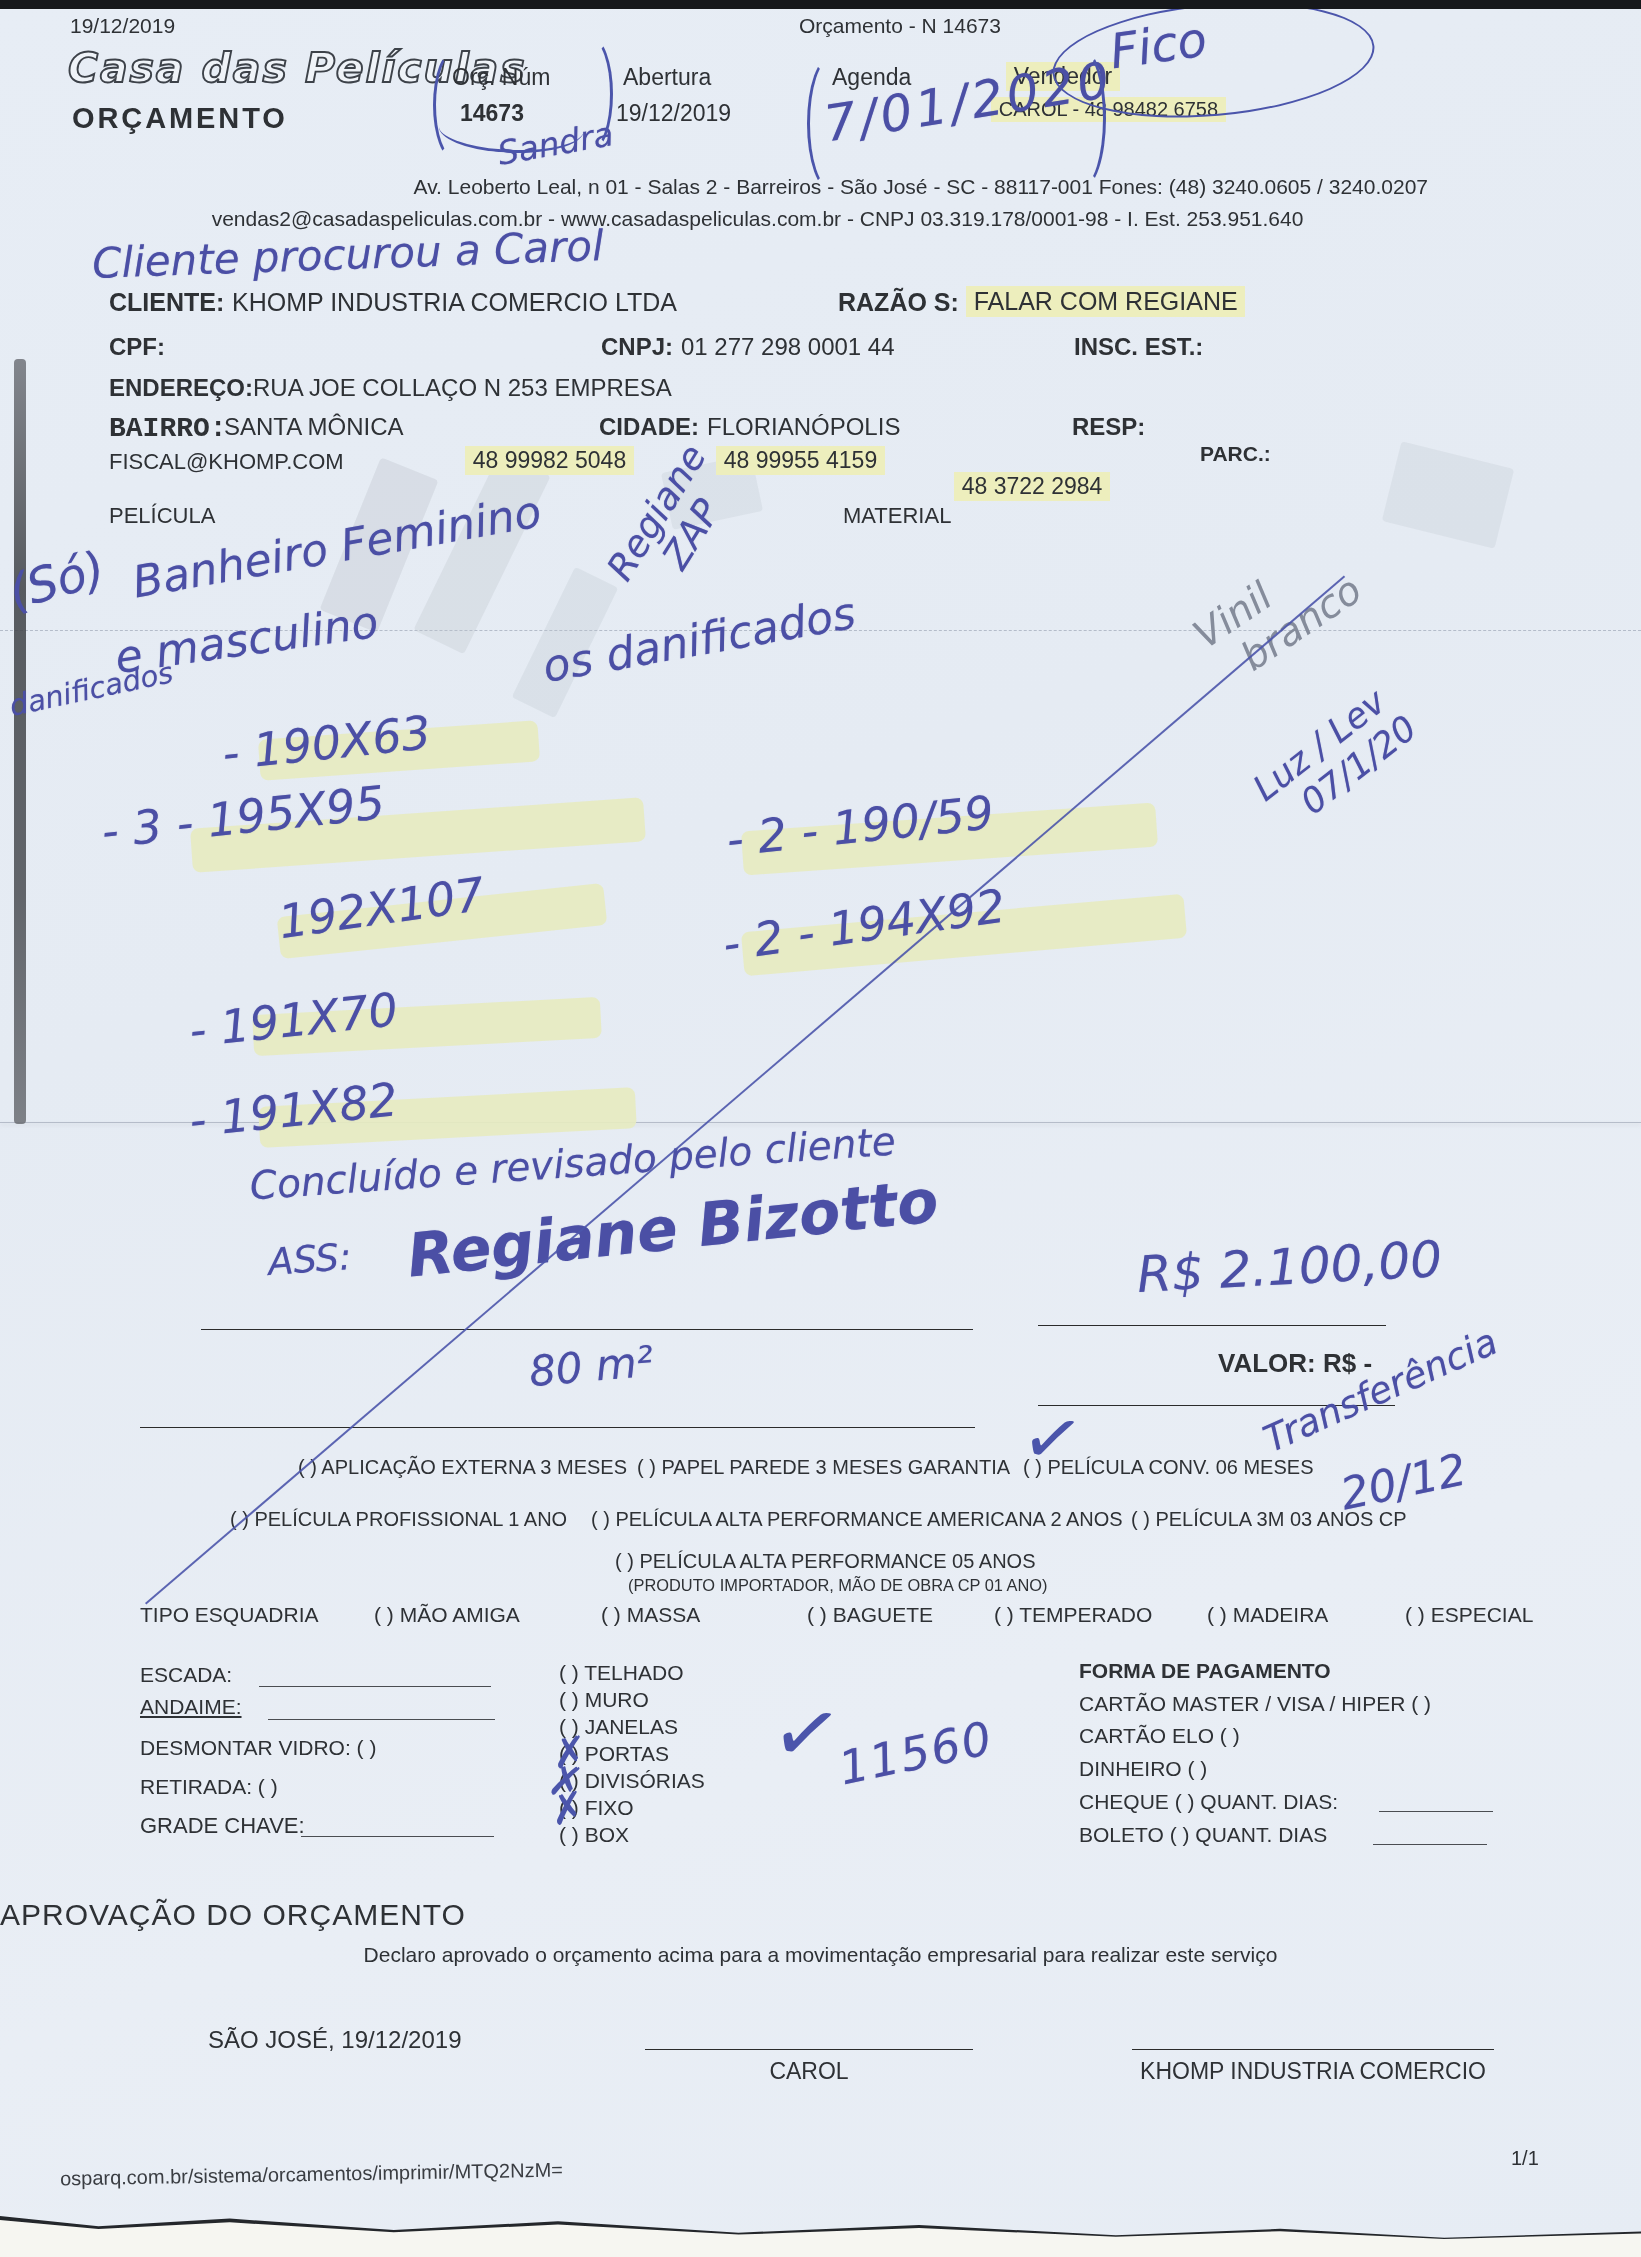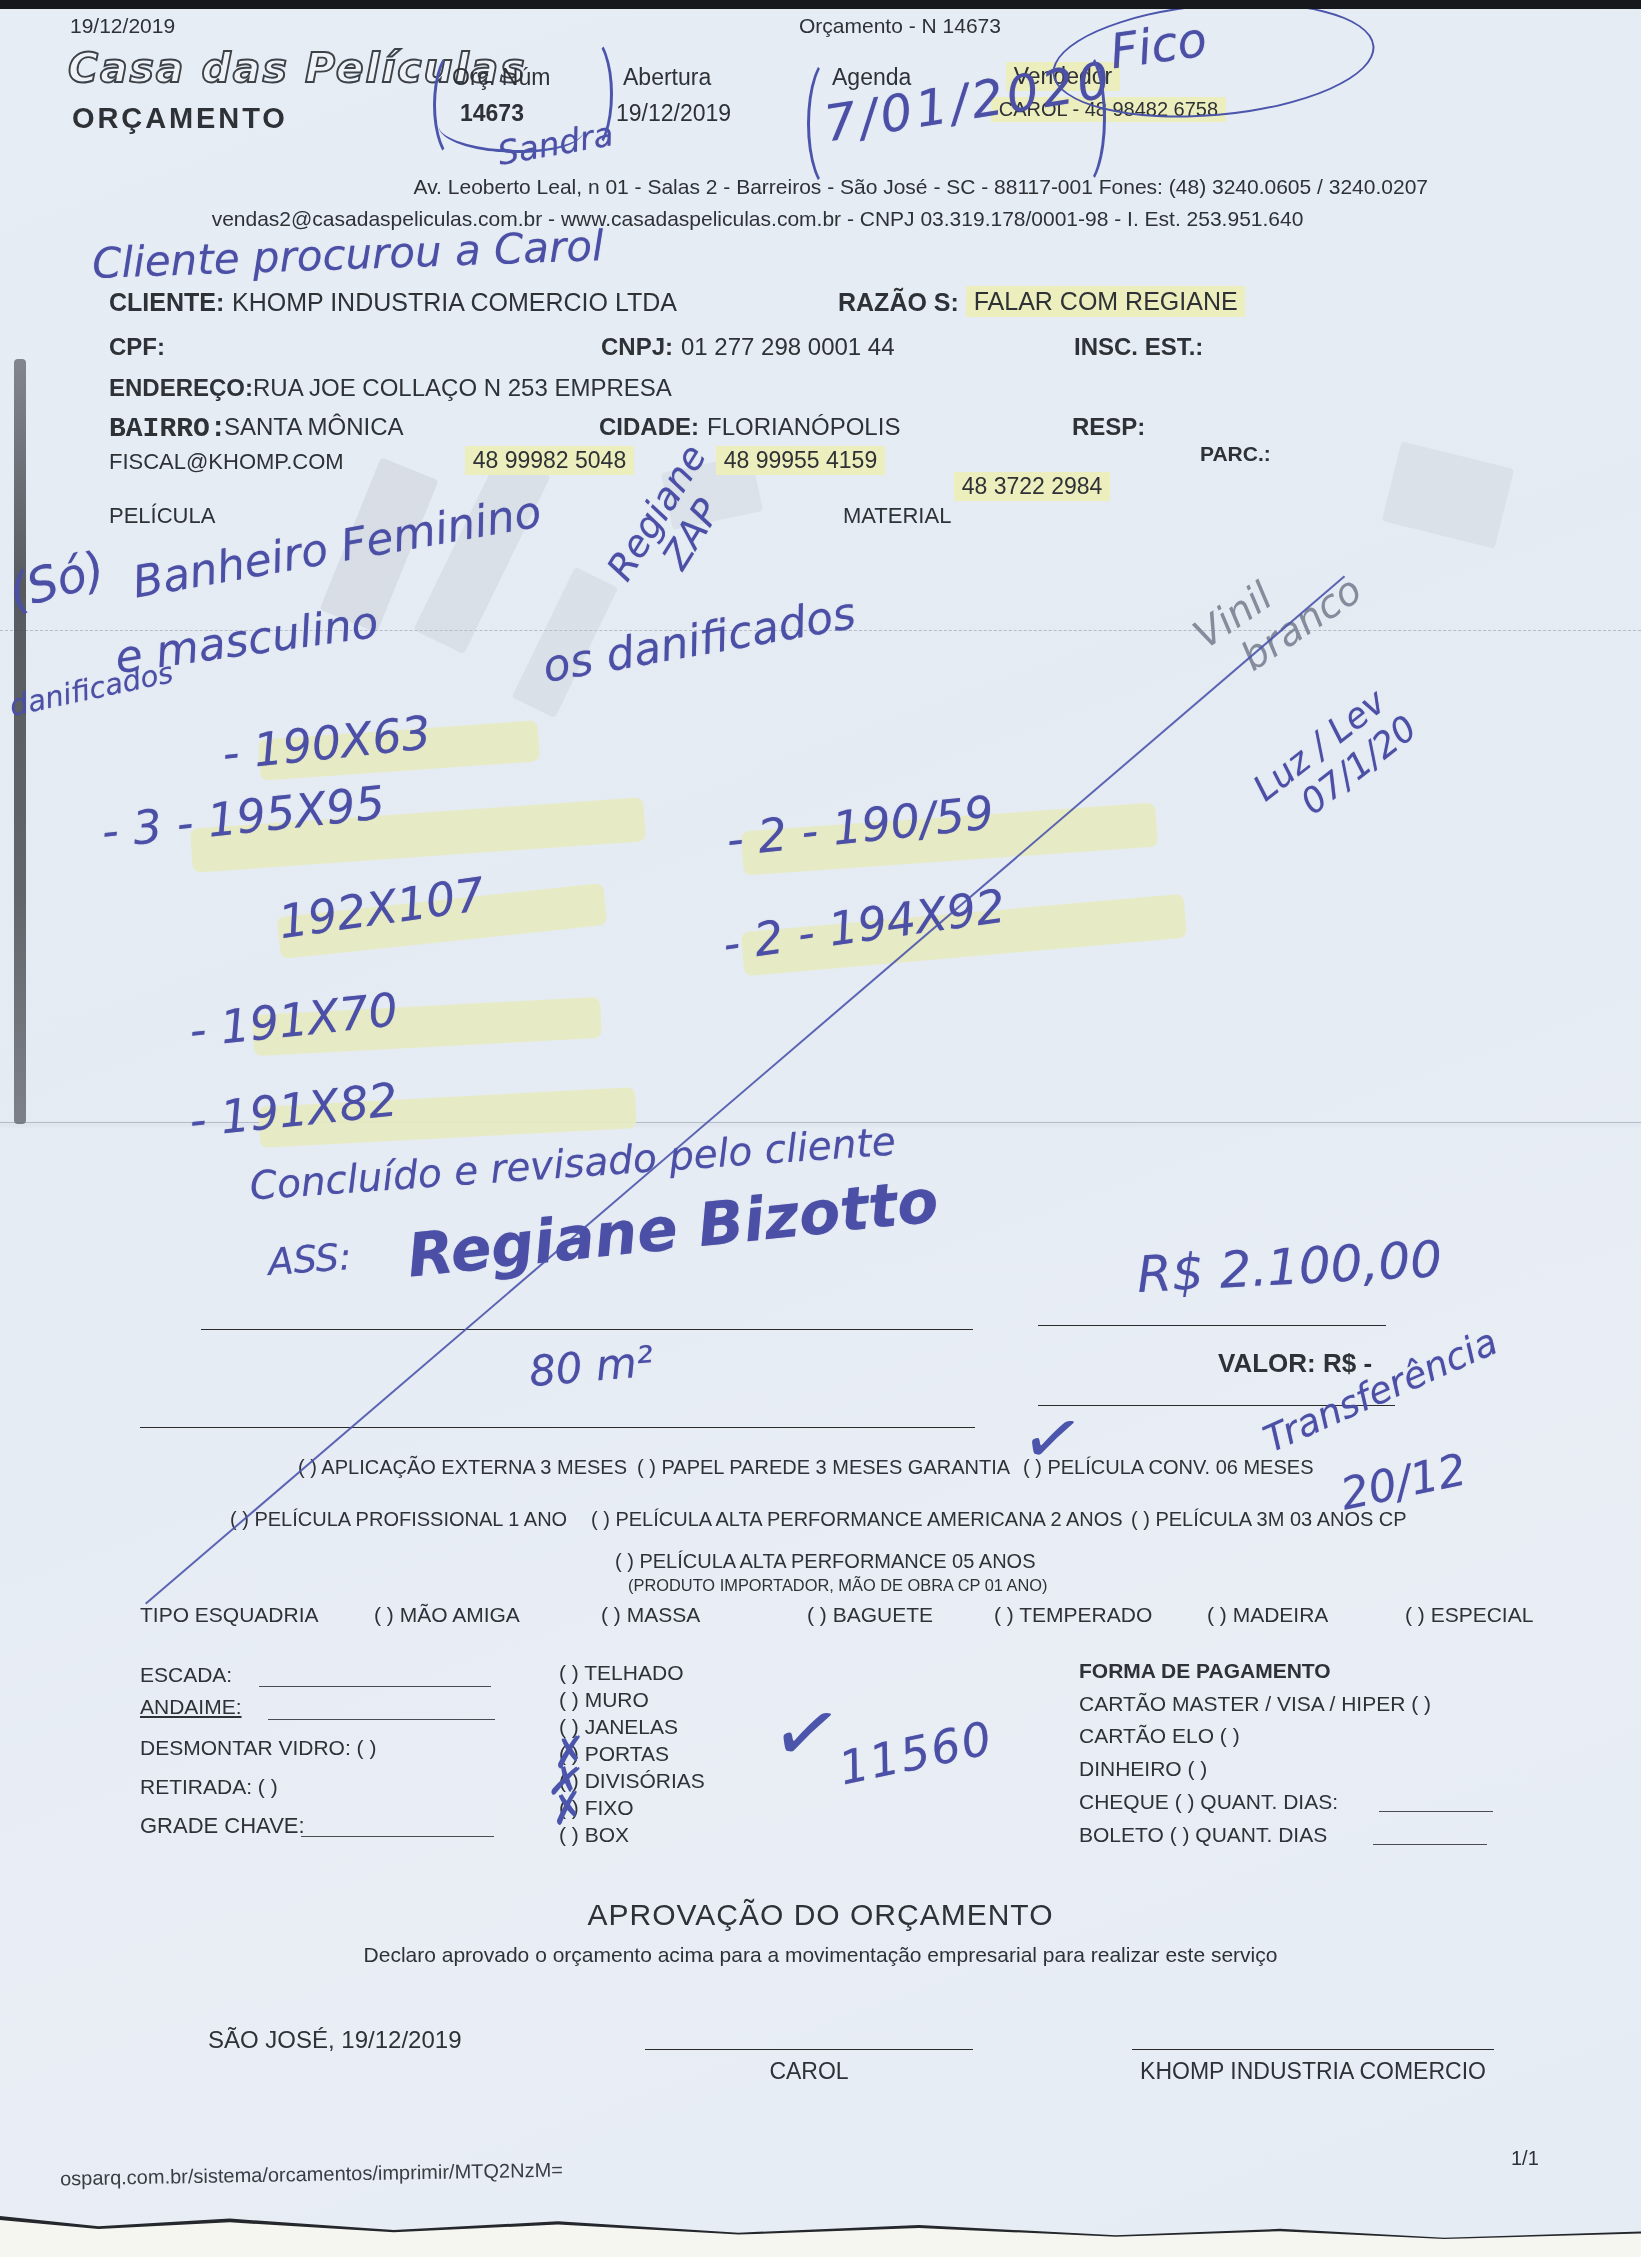--- a/index.html
+++ b/index.html
@@ -205,21 +205,21 @@
 
   <div class="abs p b" style="left:1079px;top:1659px;font-size:21px;">FORMA DE PAGAMENTO</div>
   <div class="abs p" style="left:1079px;top:1692px;font-size:21px;">CARTÃO MASTER / VISA / HIPER  (  )</div>
   <div class="abs p" style="left:1079px;top:1724px;font-size:21px;">CARTÃO ELO  (  )</div>
   <div class="abs p" style="left:1079px;top:1757px;font-size:21px;">DINHEIRO  (  )</div>
   <div class="abs p" style="left:1079px;top:1790px;font-size:21px;">CHEQUE  (  )  QUANT. DIAS:</div>
   <div class="blank" style="left:1379px;top:1811px;width:114px;"></div>
   <div class="abs p" style="left:1079px;top:1823px;font-size:21px;">BOLETO  (  )  QUANT. DIAS</div>
   <div class="blank" style="left:1373px;top:1844px;width:114px;"></div>
 
-  <div class="abs p" style="left:0;top:1898px;width:1641px;text-align:center;font-size:30px;letter-spacing:1px;">APROVAÇÃO DO ORÇAMENTO</div>
+  <div class="abs p" style="left:0;top:1898px;width:1641px;text-align:left;font-size:30px;letter-spacing:1px;">APROVAÇÃO DO ORÇAMENTO</div>
   <div class="abs p" style="left:0;top:1943px;width:1641px;text-align:center;font-size:21px;">Declaro aprovado o orçamento acima para a movimentação empresarial para realizar este serviço</div>
   <div class="abs p" style="left:208px;top:2026px;font-size:24px;">SÃO JOSÉ, 19/12/2019</div>
   <div class="line" style="left:645px;top:2049px;width:328px;"></div>
   <div class="abs p" style="left:645px;top:2058px;width:328px;text-align:center;font-size:23px;">CAROL</div>
   <div class="line" style="left:1132px;top:2049px;width:362px;"></div>
   <div class="abs p" style="left:1091px;top:2058px;width:444px;text-align:center;font-size:23px;">KHOMP INDUSTRIA COMERCIO</div>
 
   <div class="abs p" style="left:60px;top:2163px;font-size:20px;transform:rotate(-1deg);color:#3a3d42;z-index:9;">osparq.com.br/sistema/orcamentos/imprimir/MTQ2NzM=</div>
   <div class="abs p" style="left:1511px;top:2147px;font-size:20px;z-index:9;">1/1</div>
 

